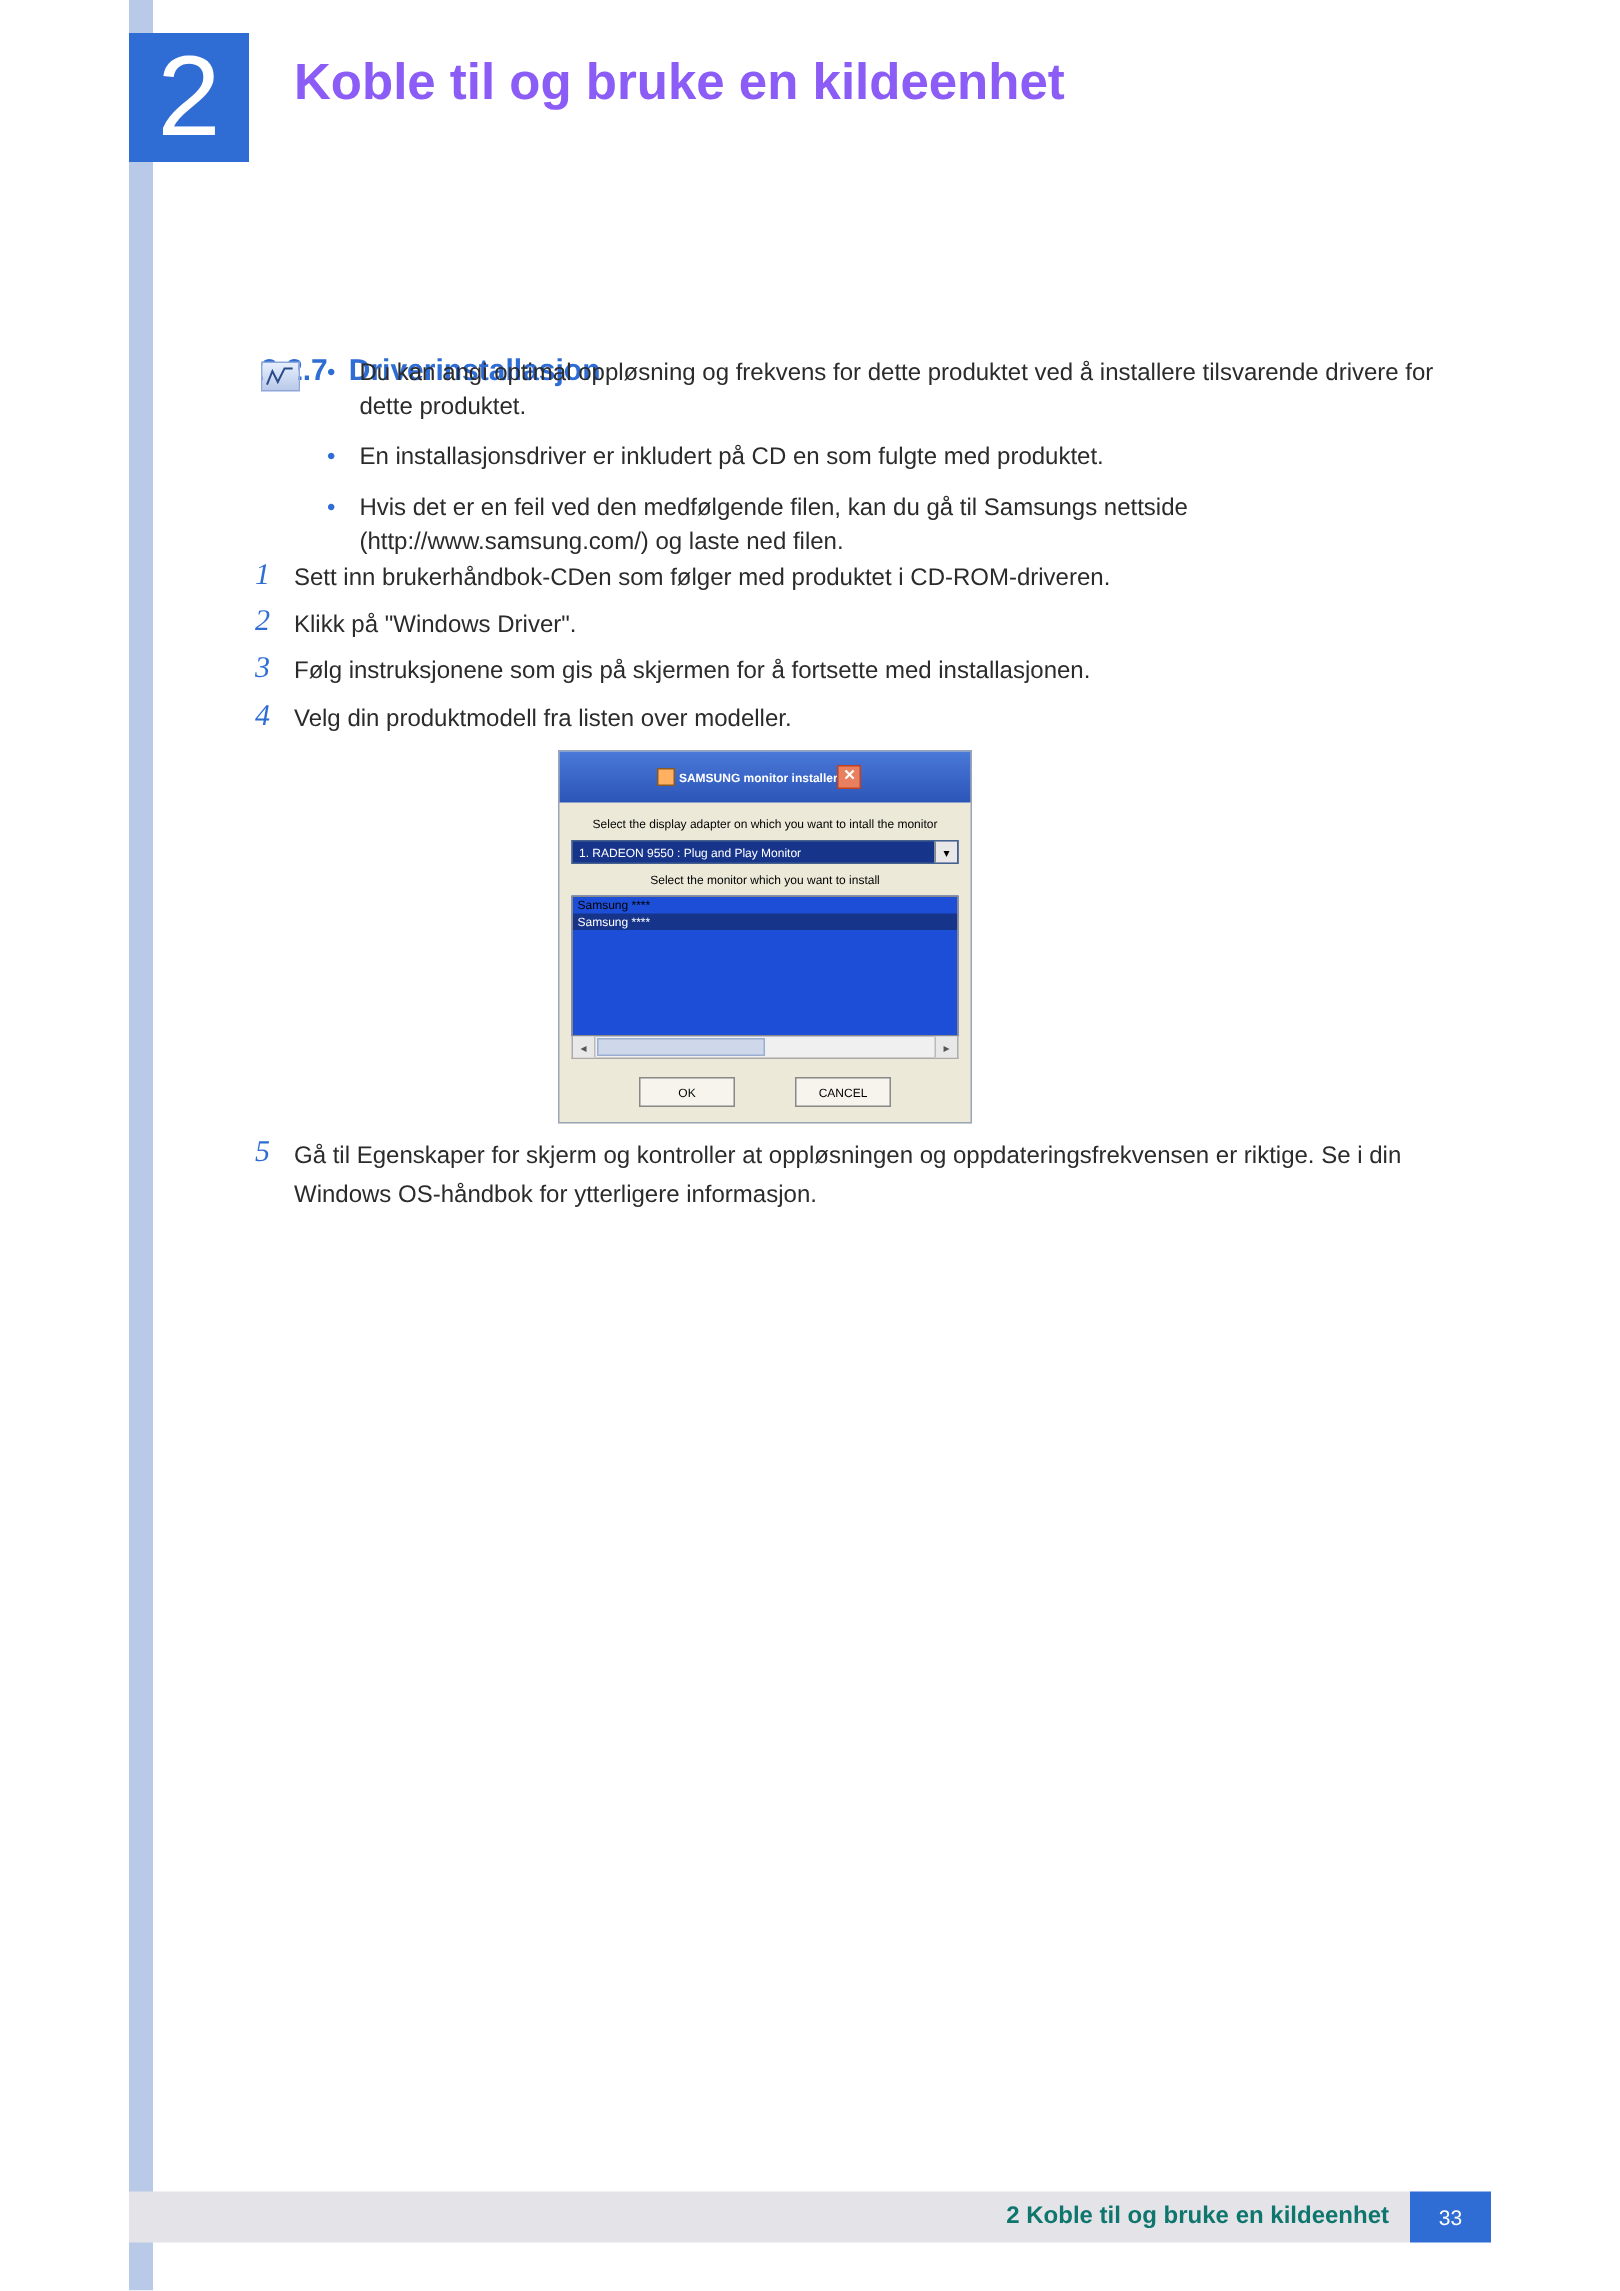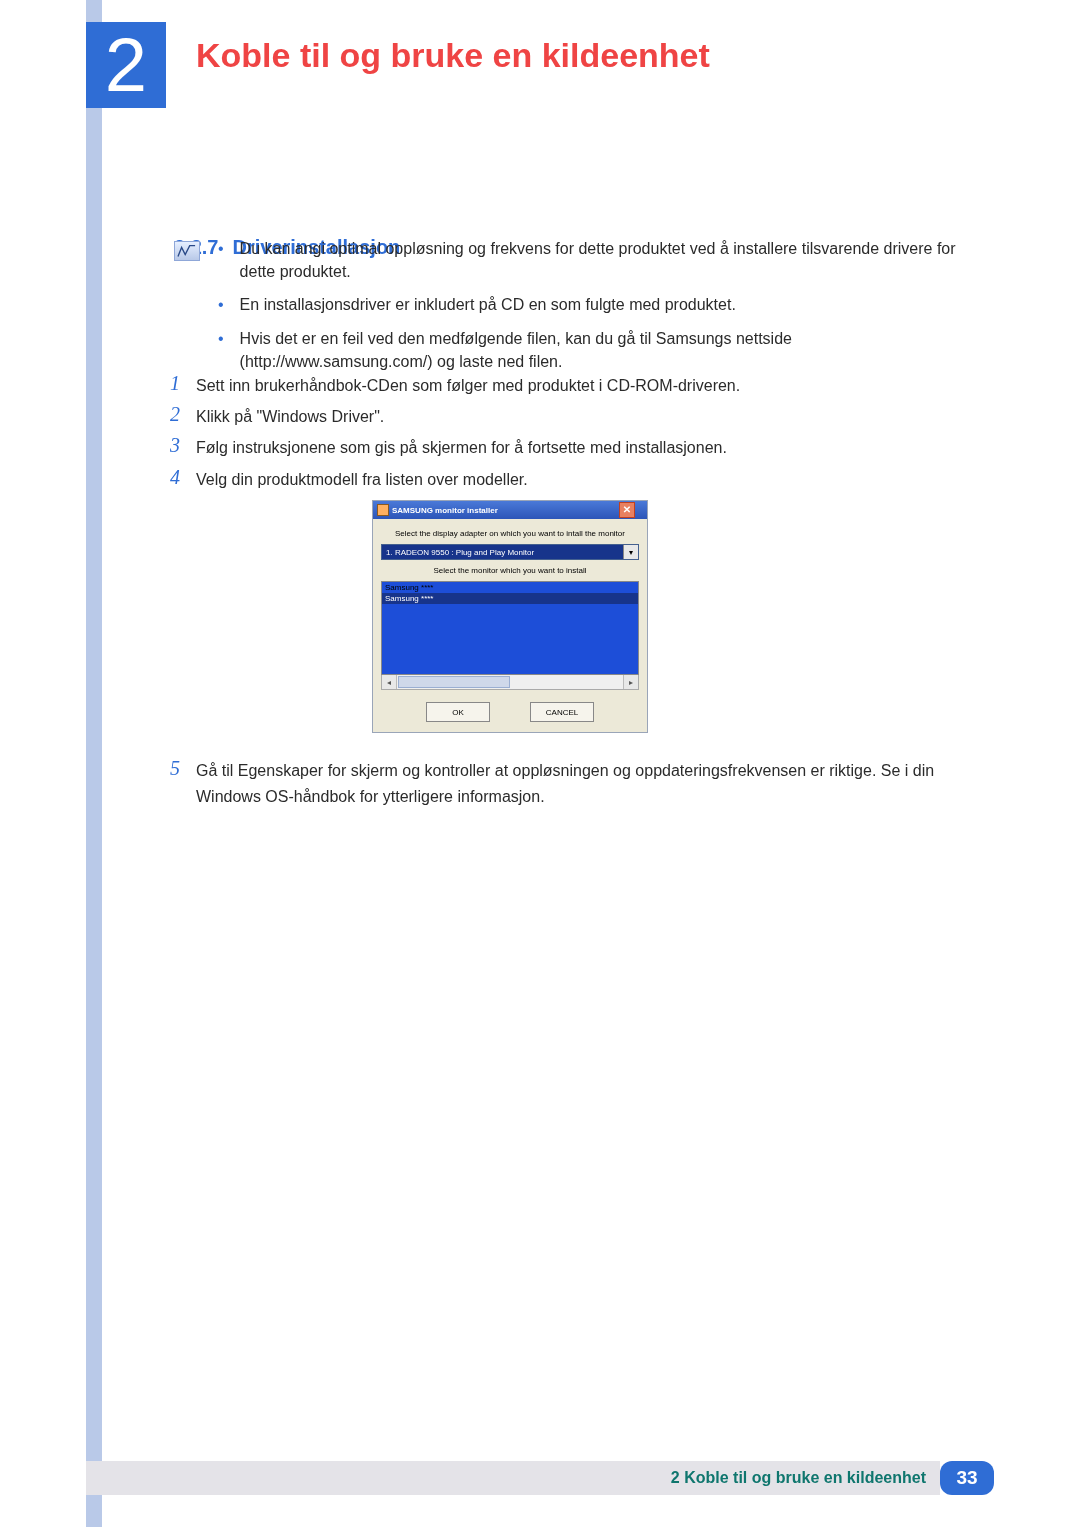--- a/index.html
+++ b/index.html
@@ -38,21 +38,21 @@
     font-weight: 400;
     text-align: center;
     font-family: Arial, sans-serif;
   }
 
   .chapter-title {
     position: absolute;
     left: 196px;
     top: 36px;
     font-size: 34px;
-    color: #ef4444;
+    color: #8b5cf6;
     font-weight: bold;
   }
 
   .section-heading {
     position: absolute;
     left: 174px;
     top: 194px;
     font-size: 20px;
     color: #2f6dd5;
     font-weight: bold;
@@ -121,27 +121,27 @@
     left: 372px;
     top: 500px;
     width: 274px;
     border: 1px solid #9aa5b8;
     background: #ece9d8;
     font-size: 8px;
     font-family: Tahoma, Arial, sans-serif;
     color: #000;
   }
   .dlg-title {
-    height: 18px;
+    height: 34px;
     background: linear-gradient(#4a79d8, #2c55b8);
     color: #ffffff;
     font-weight: bold;
     display: flex;
     align-items: center;
-    justify-content: space-between;
+    justify-content: center;
     padding: 0 12px 0 4px;
   }
   .dlg-title .t-left { display: flex; align-items: center; gap: 3px; }
   .dlg-title .t-left .mini-icon {
     width: 10px; height: 10px; background: #ffb060; border: 1px solid #8a5a20;
   }
   .dlg-close {
     width: 14px; height: 14px;
     background: #e88060;
     border: 1px solid #c04020;
@@ -252,23 +252,22 @@
     font-size: 16px;
     font-weight: bold;
   }
   .footer-page {
     width: 54px;
     background: #2f6dd5;
     color: #ffffff;
     display: flex;
     align-items: center;
     justify-content: center;
-    font-size: 19px;
-    font-weight: bold;
-    border-radius: 12px;
+    font-size: 14px;
+    font-weight: normal;
   }
 </style>
 </head>
 <body>
 
 <div class="left-strip"></div>
 
 <div class="chapter-badge">2</div>
 <div class="chapter-title">Koble til og bruke en kildeenhet</div>
 

